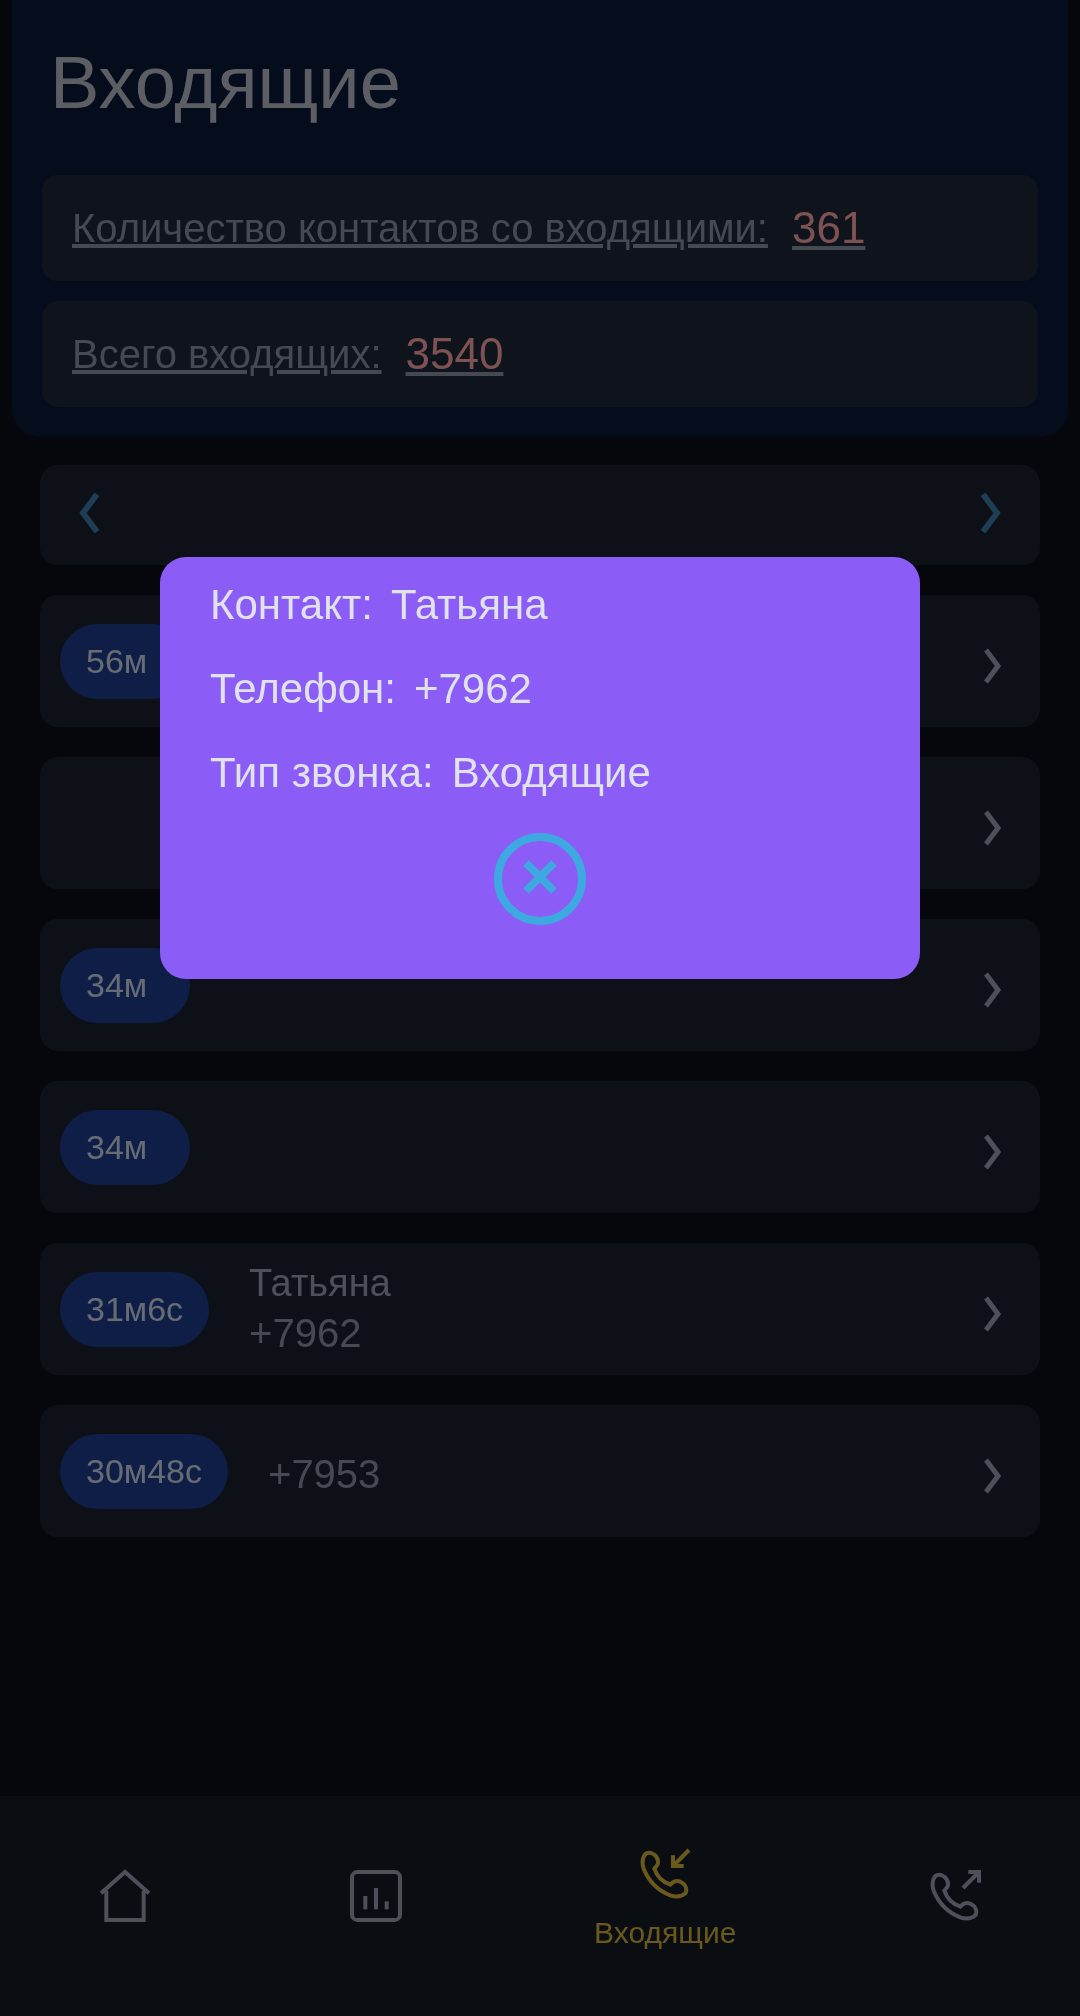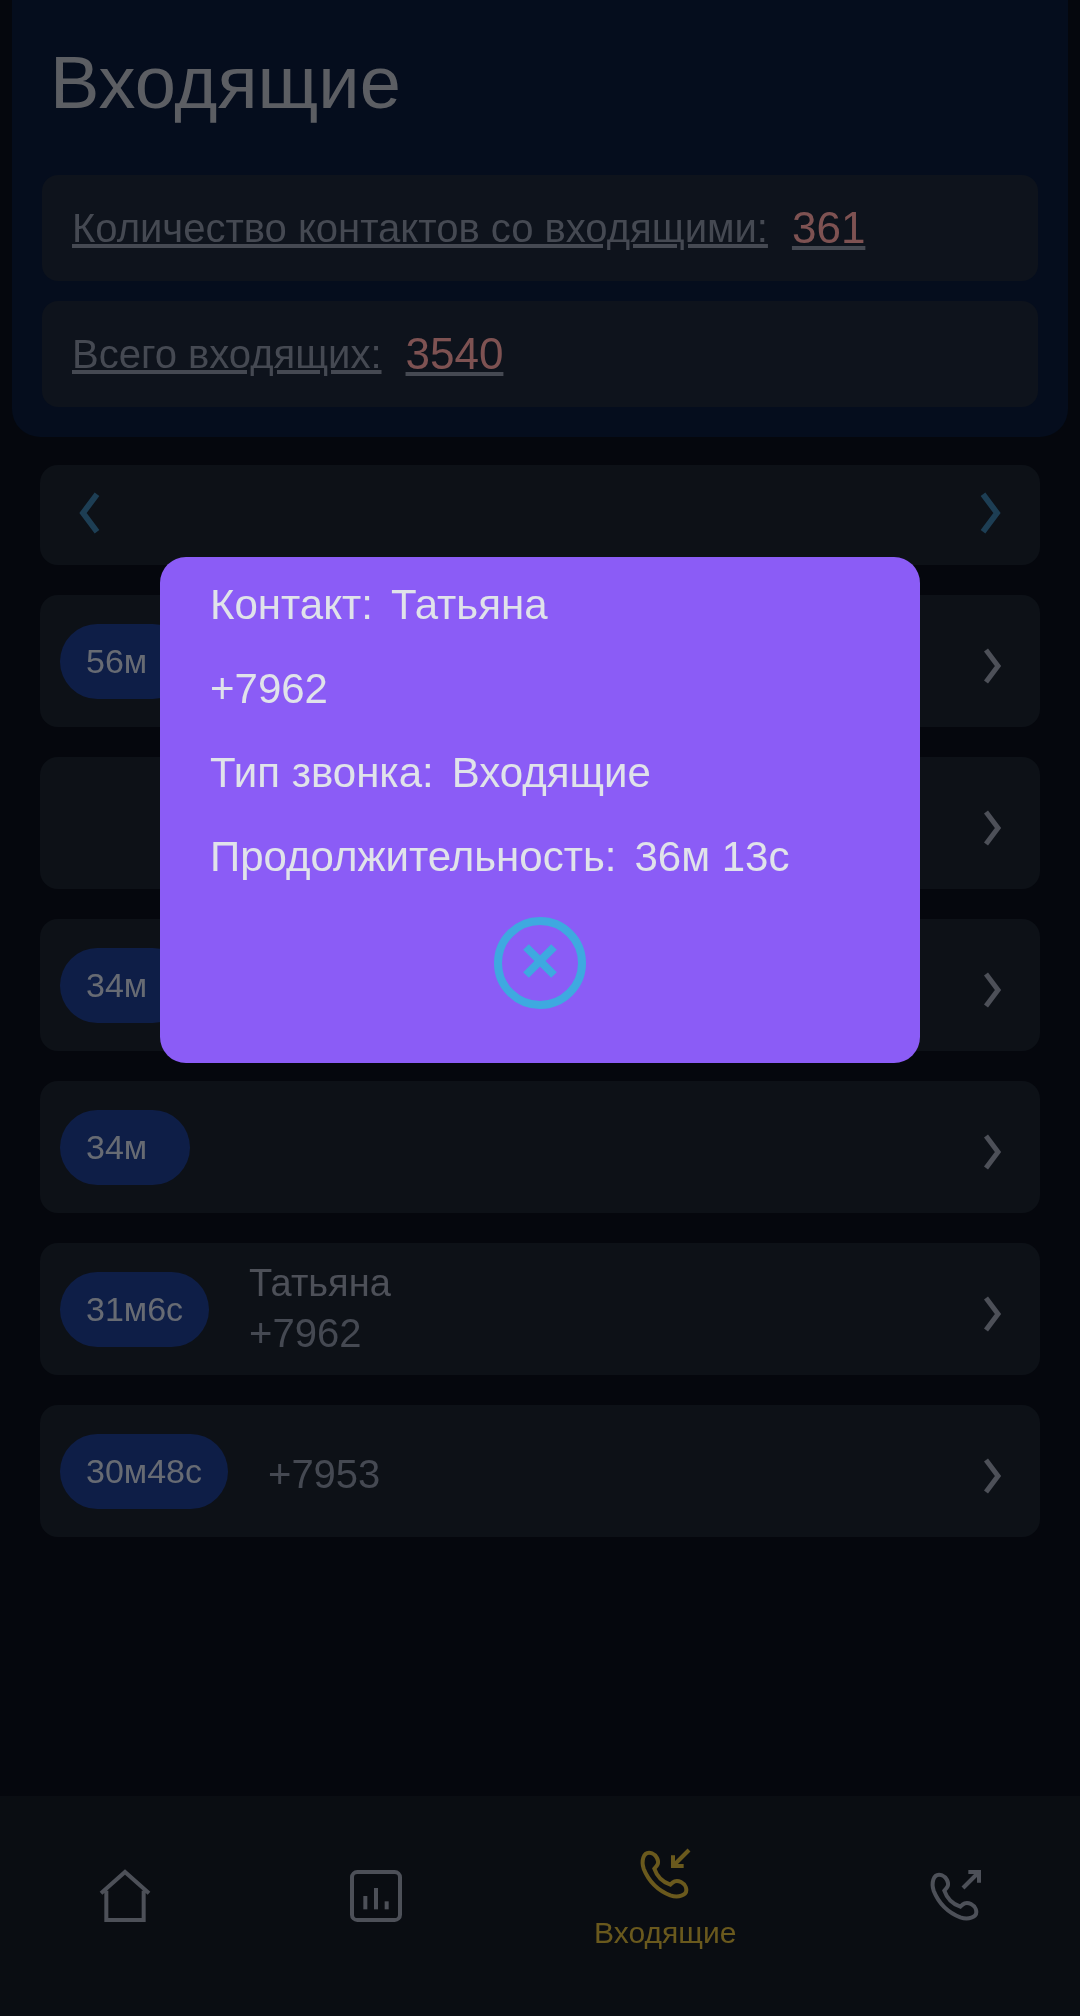--- a/index.html
+++ b/index.html
@@ -332,30 +332,27 @@
   </div>
 
   <div class="dim-overlay"></div>
 
   <div class="modal">
     <div class="modal-row">
       <span class="modal-label">Контакт:</span>
       <span class="modal-value">Татьяна</span>
     </div>
     <div class="modal-row">
+      <span class="modal-label">Телефон:</span>
       <span class="modal-value">+7962</span>
     </div>
     <div class="modal-row">
       <span class="modal-label">Тип звонка:</span>
       <span class="modal-value">Входящие</span>
     </div>
-    <div class="modal-row">
-      <span class="modal-label">Продолжительность:</span>
-      <span class="modal-value">36м 13с</span>
-    </div>
     <div class="modal-close">
       <span>
         <svg viewBox="0 0 48 48">
             <line x1="10" y1="10" x2="38" y2="38"></line>
             <line x1="38" y1="10" x2="10" y2="38"></line>
           </svg>
       </span>
     </div>
   </div>
 

